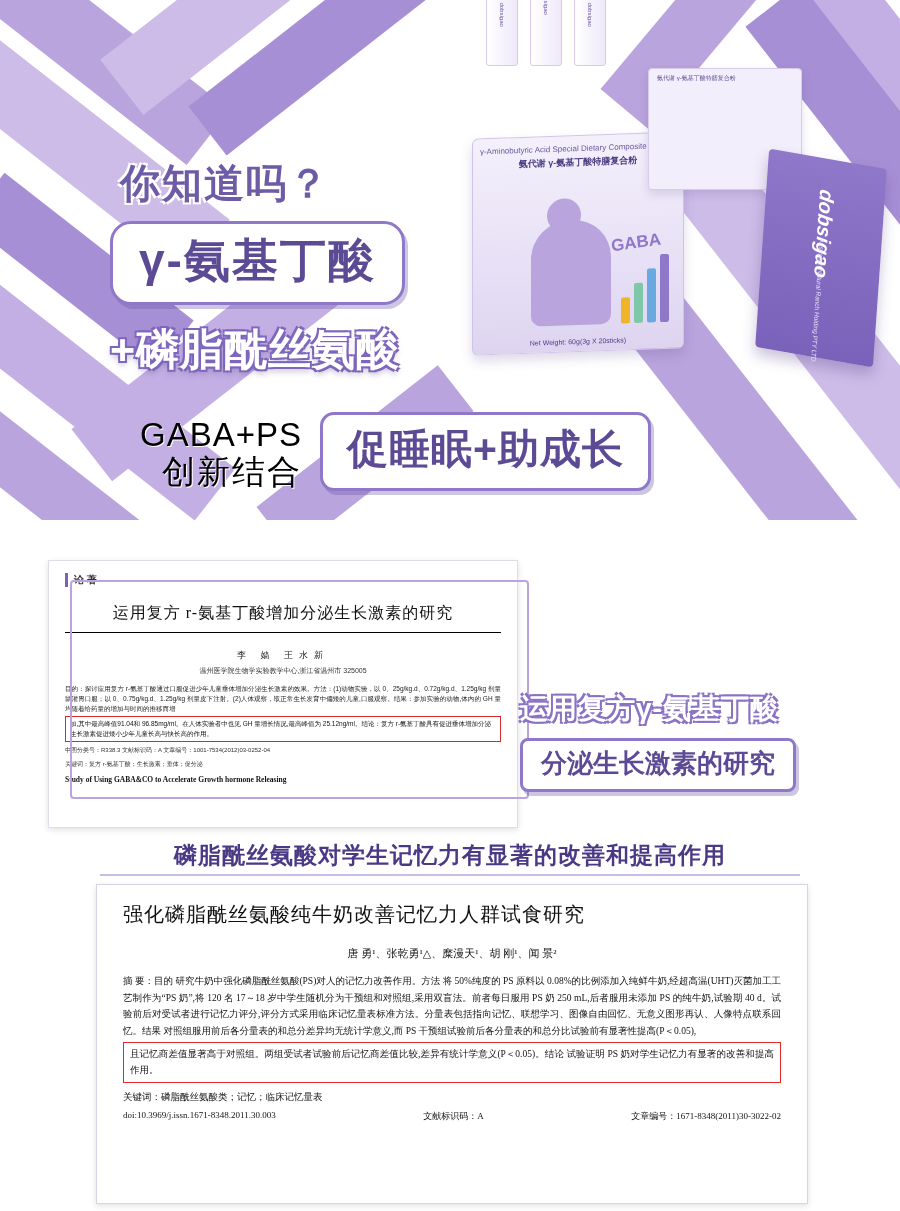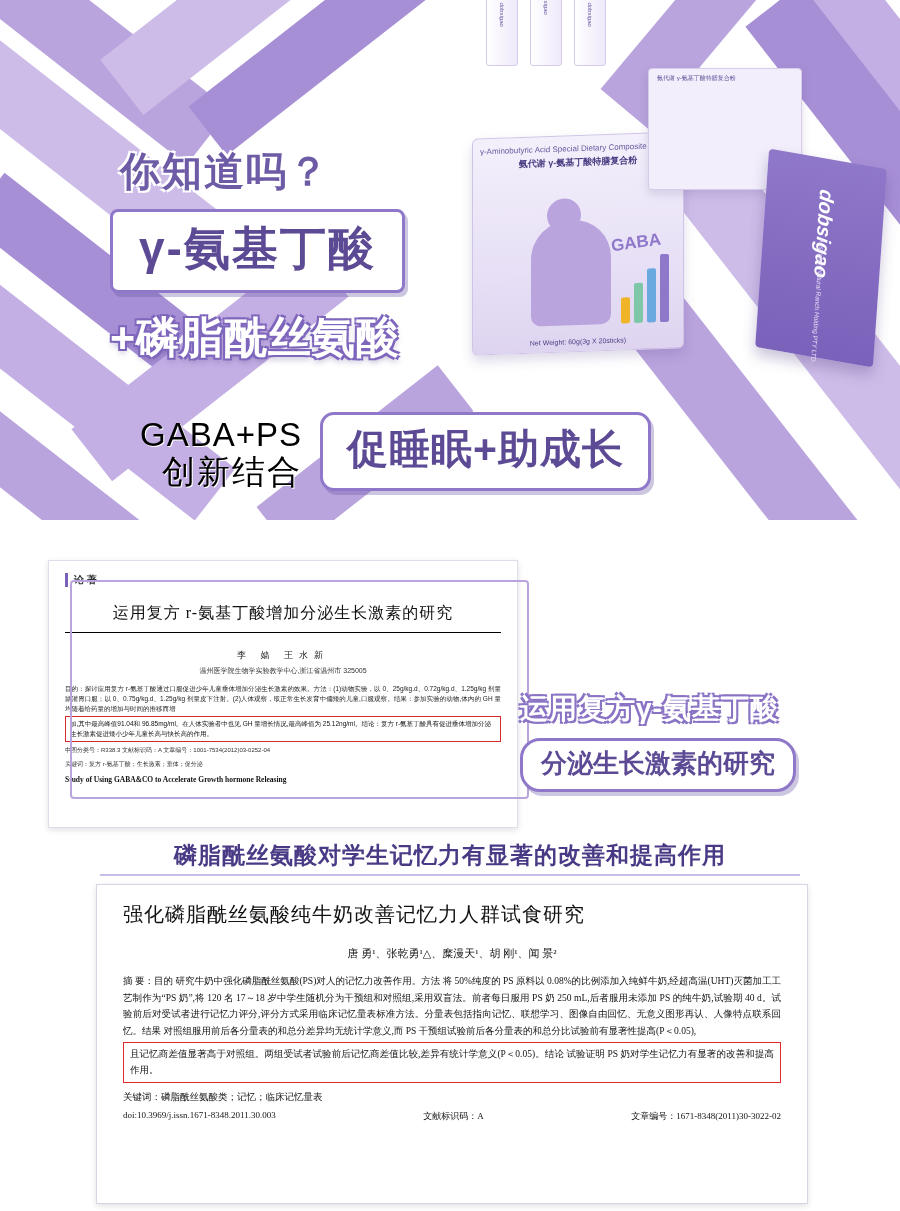--- a/index.html
+++ b/index.html
@@ -32,29 +32,29 @@
   .r10{width:420px;height:80px;left:640px;top:-20px;transform:rotate(52deg);background:#c3afe4;}
   .r11{width:380px;height:70px;left:700px;top:120px;transform:rotate(52deg);background:#a78fd6;}
   .r12{width:420px;height:76px;left:620px;top:300px;transform:rotate(52deg);background:#cdbce8;}
   .r13{width:420px;height:70px;left:560px;top:430px;transform:rotate(52deg);background:#b9a4dd;}
   .r14{width:360px;height:62px;left:560px;top:-60px;transform:rotate(-50deg);background:#b9a4dd;}
 
   .white-mask{position:absolute;background:#fff;}
   .wm1{left:0;top:520px;width:900px;height:60px;}
 
   
-  .headline{position:absolute;left:110px;top:144px;width:520px;}
+  .headline{position:absolute;left:110px;top:156px;width:520px;}
   .hl-q{
     font-size:40px;font-weight:bold;color:#6e5ba6;letter-spacing:2px;
     text-shadow:2px 2px 0 #fff,-2px -2px 0 #fff,2px -2px 0 #fff,-2px 2px 0 #fff;
     margin-left:10px;
   }
   .hl-badge{
     display:inline-block;margin-top:10px;
-    background:#fff;border:3px solid #8f77c9;border-radius:8px;
+    background:#fff;border:3px solid #8f77c9;border-radius:21px;
     padding:6px 26px 10px 26px;
     font-size:46px;font-weight:bold;color:#5d4a95;letter-spacing:2px;
     box-shadow:3px 4px 0 rgba(110,91,166,.35);
     white-space:nowrap;
   }
   .hl-sub{
     margin-top:16px;font-size:43px;font-weight:bold;color:#ffffff;letter-spacing:1px;
     text-shadow:2px 2px 0 #7e66bd,-2px -2px 0 #7e66bd,2px -2px 0 #7e66bd,-2px 2px 0 #7e66bd,0 4px 6px rgba(80,60,130,.4);
     white-space:nowrap;
   }
@@ -152,21 +152,21 @@
   }
 
   
   .banner{position:absolute;left:520px;top:690px;width:370px;}
   .bn-l1{
     font-size:28px;font-weight:bold;color:#ffffff;letter-spacing:1px;
     text-shadow:2px 2px 0 #8a73c4,-2px -2px 0 #8a73c4,2px -2px 0 #8a73c4,-2px 2px 0 #8a73c4;
     white-space:nowrap;
   }
   .bn-pill{
-    display:inline-block;margin-top:10px;background:#fff;border:3px solid #8f77c9;border-radius:20px;
+    display:inline-block;margin-top:10px;background:#fff;border:3px solid #8f77c9;border-radius:8px;
     padding:5px 18px 8px 18px;font-size:26px;font-weight:bold;color:#5d4a95;
     box-shadow:3px 4px 0 rgba(110,91,166,.35);white-space:nowrap;
   }
 
   
   .ps-head{
     position:absolute;left:0;top:840px;width:900px;text-align:center;
     font-size:23px;font-weight:bold;color:#4a3a85;letter-spacing:1px;
   }
   .ps-head-rule{position:absolute;left:100px;top:874px;width:700px;height:2px;background:#c9bce6;}

